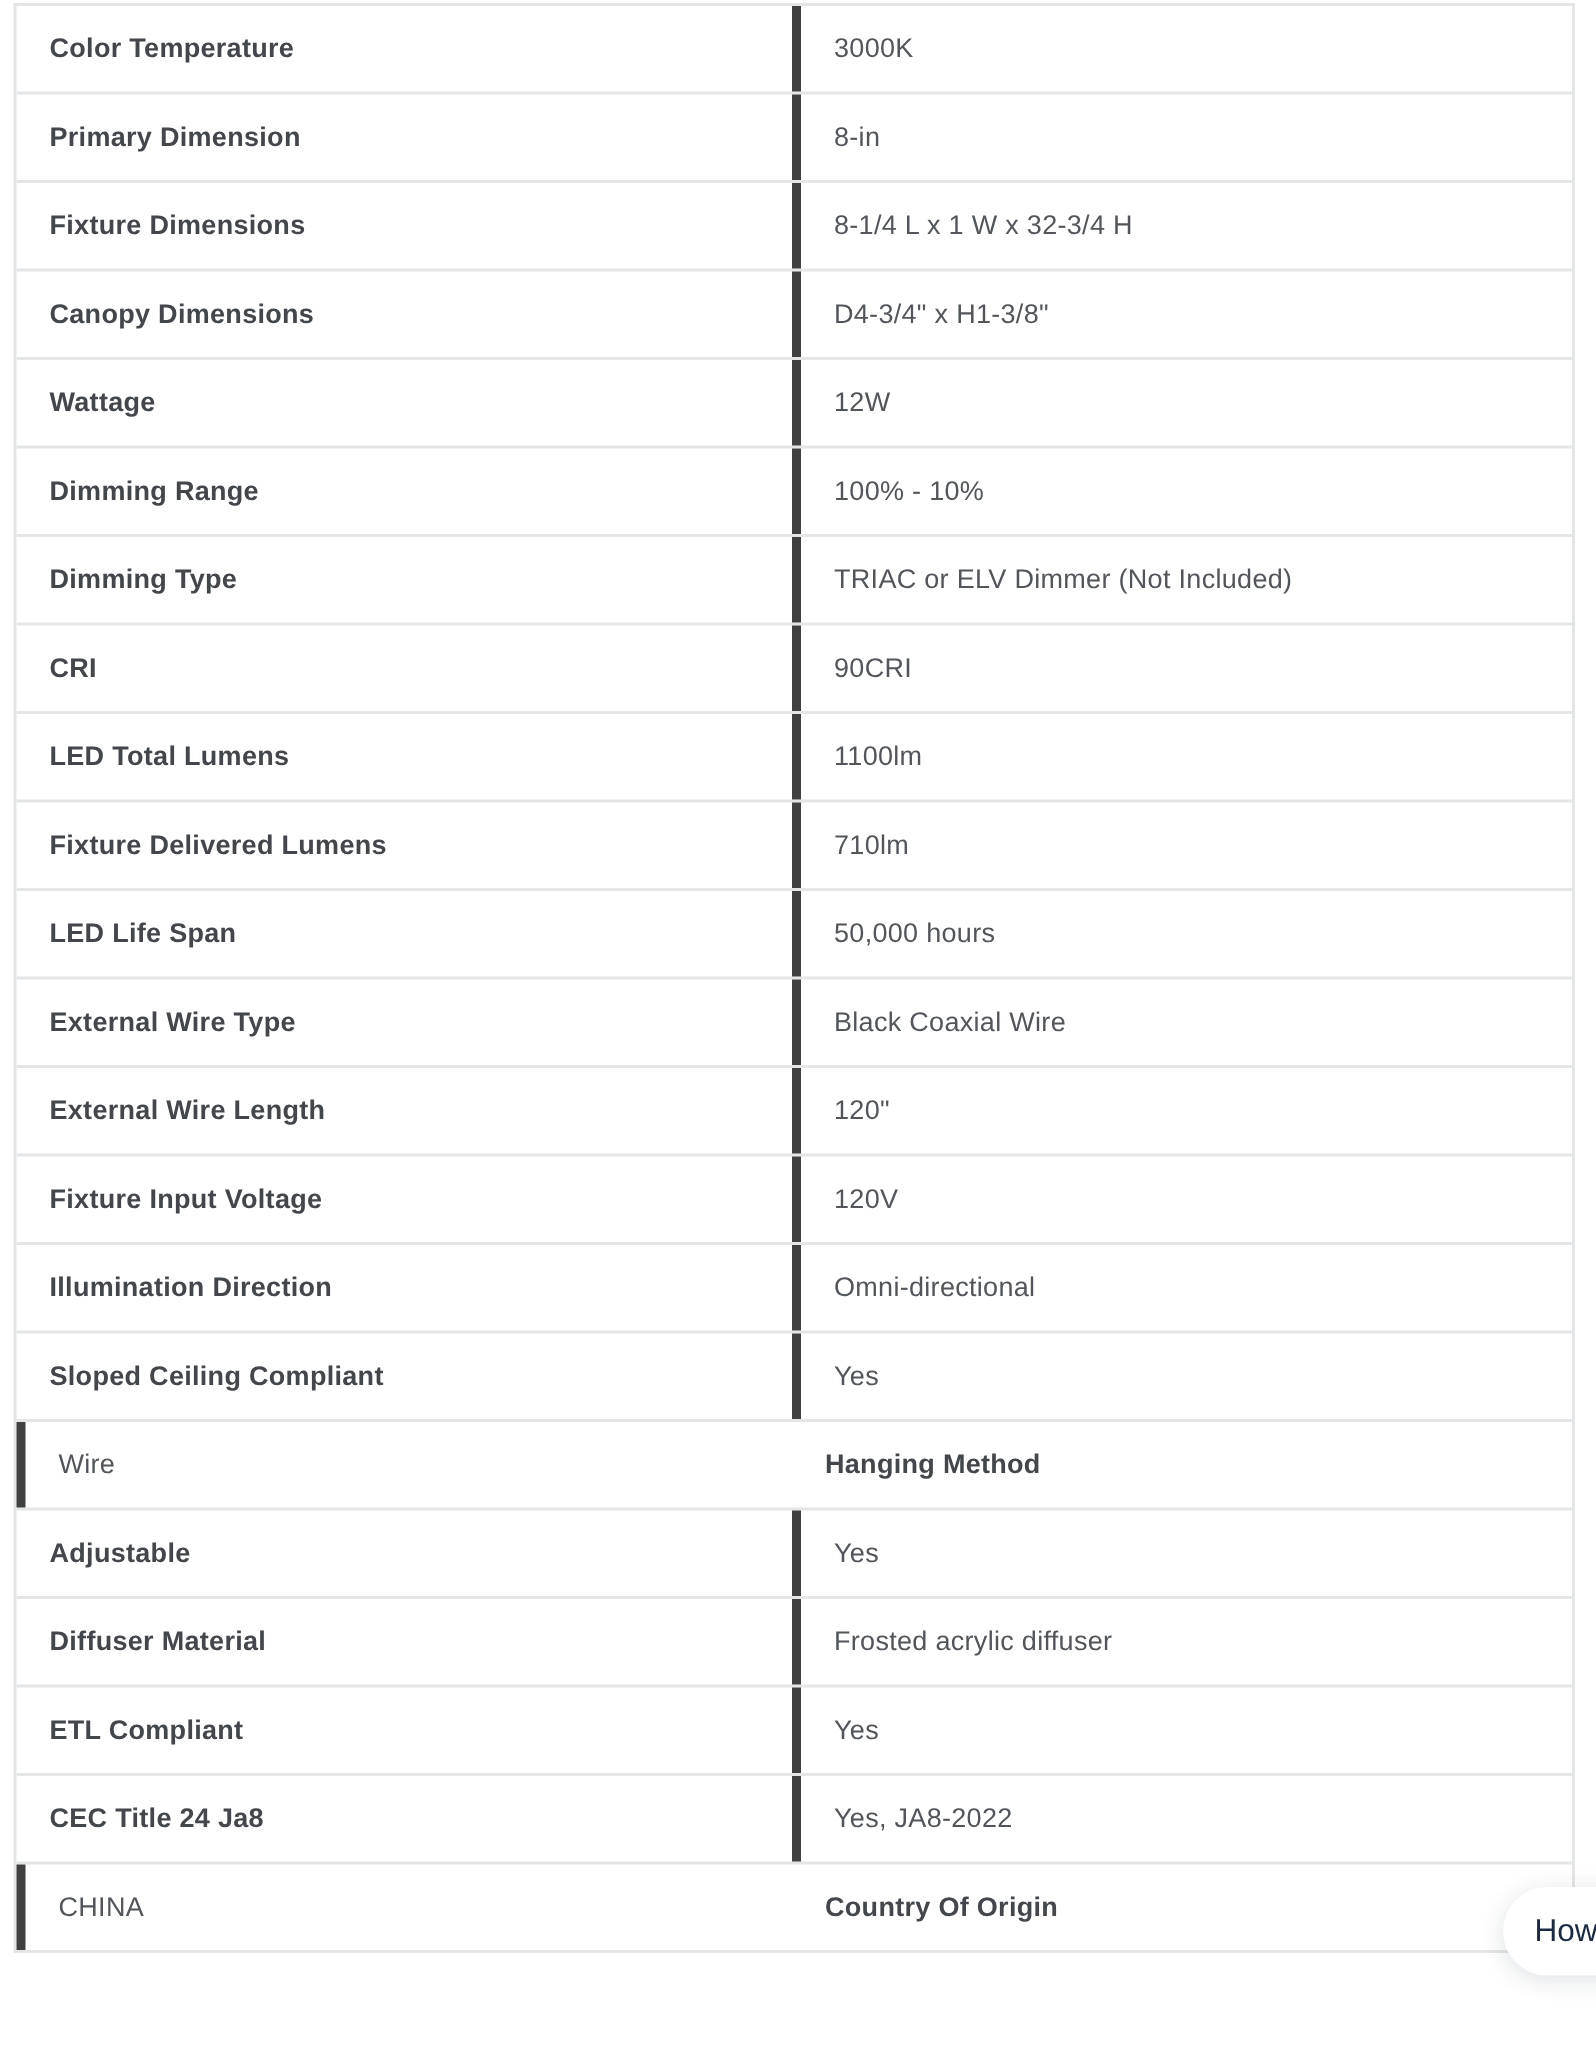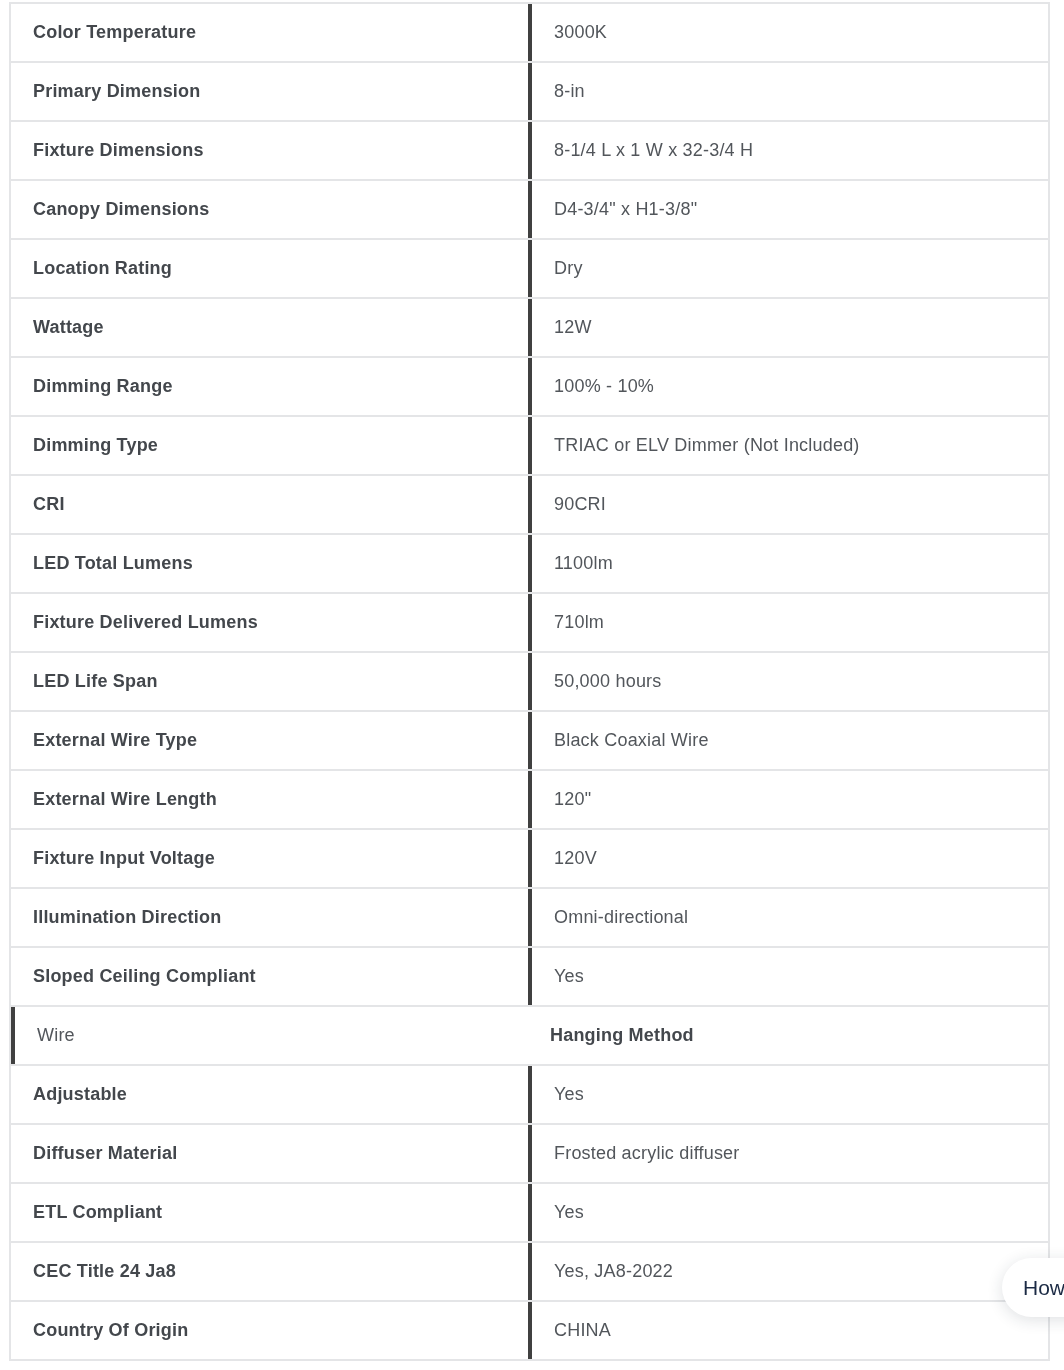--- a/index.html
+++ b/index.html
@@ -41,21 +41,21 @@
     white-space: nowrap;
     overflow: hidden;
   }
   .cell.label {
     font-weight: 700;
     color: #43474c;
   }
   .cell.value {
     font-weight: 400;
     color: #52565b;
-    border-left: 4px solid #404040;
+    border-left: 6px solid #404040;
   }
   .chat-pill {
     position: absolute;
     left: 1002px;
     top: 1258px;
     width: 140px;
     height: 59px;
     background: #ffffff;
     border-radius: 30px;
     box-shadow: 0 3px 16px rgba(30, 40, 60, 0.14);
@@ -81,24 +81,20 @@
       <div class="cell label">Primary Dimension</div>
       <div class="cell value">8-in</div>
     </div>
     <div class="spec-row">
       <div class="cell label">Fixture Dimensions</div>
       <div class="cell value">8-1/4 L x 1 W x 32-3/4 H</div>
     </div>
     <div class="spec-row">
       <div class="cell label">Canopy Dimensions</div>
       <div class="cell value">D4-3/4" x H1-3/8"</div>
-    </div>
-    <div class="spec-row">
-      <div class="cell label">Location Rating</div>
-      <div class="cell value">Dry</div>
     </div>
     <div class="spec-row">
       <div class="cell label">Wattage</div>
       <div class="cell value">12W</div>
     </div>
     <div class="spec-row">
       <div class="cell label">Dimming Range</div>
       <div class="cell value">100% - 10%</div>
     </div>
     <div class="spec-row">
@@ -155,20 +151,20 @@
     </div>
     <div class="spec-row">
       <div class="cell label">ETL Compliant</div>
       <div class="cell value">Yes</div>
     </div>
     <div class="spec-row">
       <div class="cell label">CEC Title 24 Ja8</div>
       <div class="cell value">Yes, JA8-2022</div>
     </div>
     <div class="spec-row">
+      <div class="cell value">CHINA</div>
       <div class="cell label">Country Of Origin</div>
-      <div class="cell value">CHINA</div>
     </div>
   </div>
 
 <div class="chat-pill">
   <span>How</span>
 </div>
 
 </body></html>

